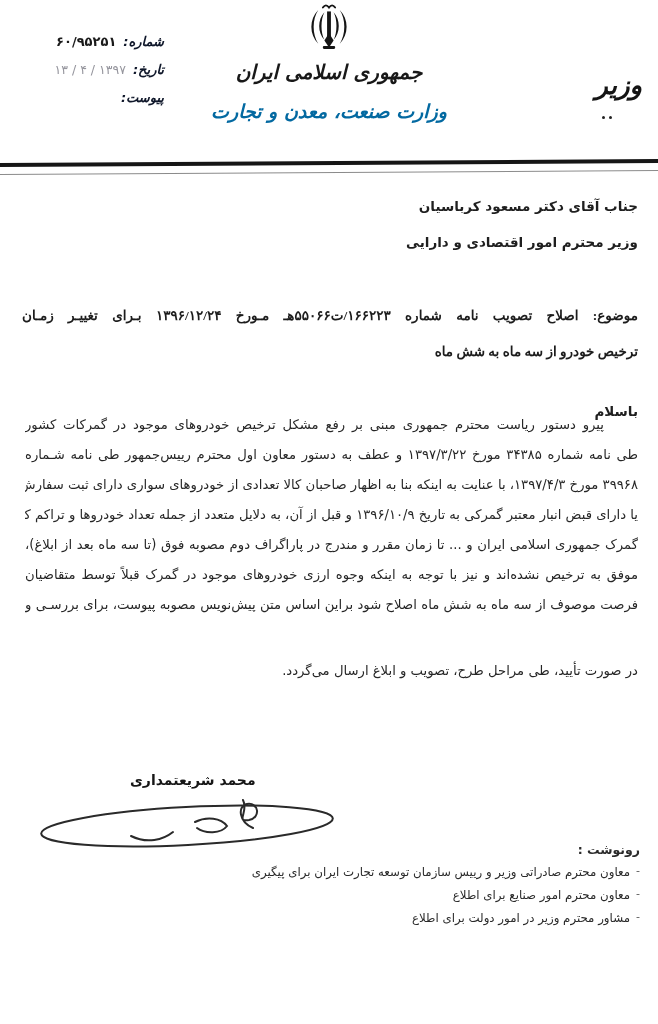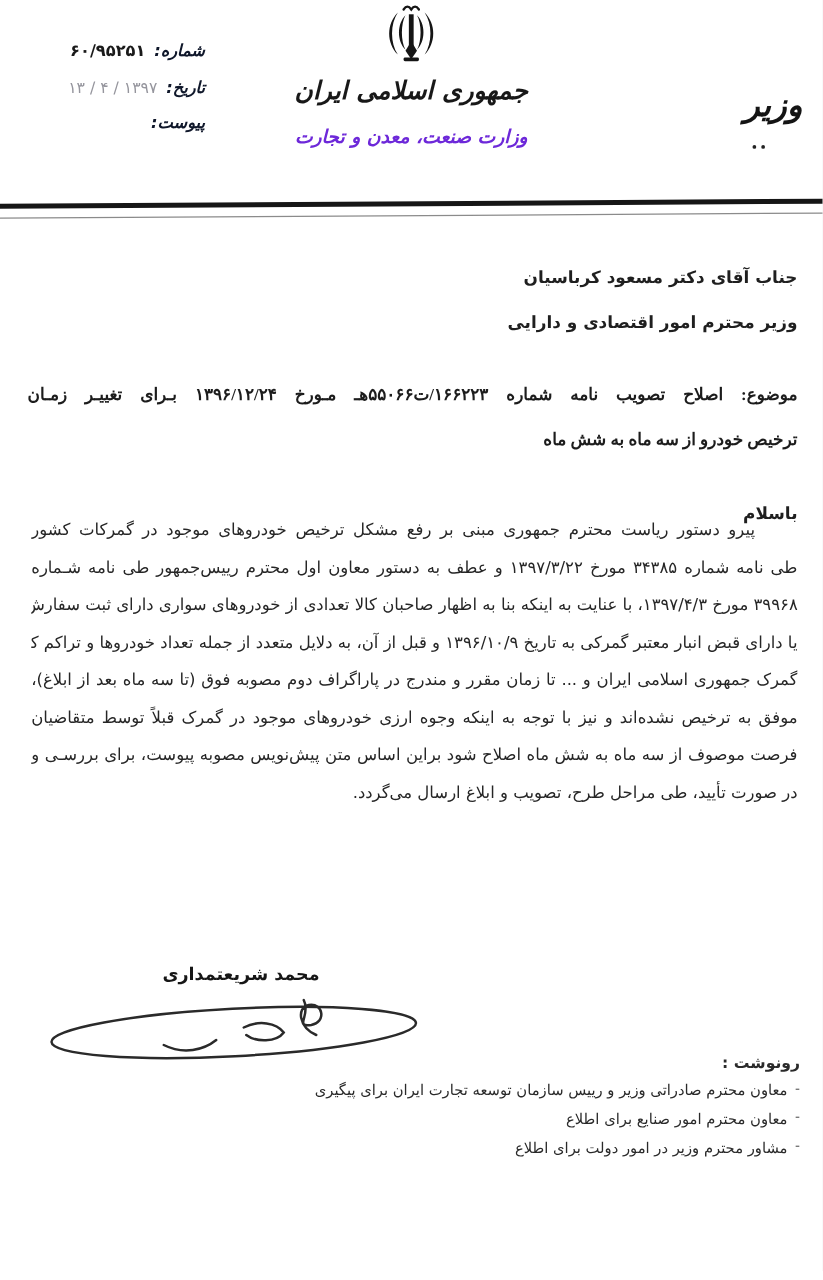--- a/index.html
+++ b/index.html
@@ -25,37 +25,37 @@
   .head-value{font-size:13px;font-weight:bold;letter-spacing:1px;color:#1a1a1a;}
   .head-value.faded{color:#95959d;font-weight:normal;letter-spacing:2px;font-size:12.5px;}
   .head-center{
     position:absolute;left:0;right:0;top:2px;text-align:center;
   }
   .emblem{display:inline-block;width:46px;height:48px;}
   .republic-title{
     margin-top:6px;font-size:20px;font-weight:bold;font-style:italic;color:#181818;
   }
   .ministry-title{
-    margin-top:16px;font-size:15px;font-weight:bold;font-style:italic;color:#6d28d9;
+    margin-top:16px;font-size:19px;font-weight:bold;font-style:italic;color:#0369a1;
   }
   .minister{
     position:absolute;right:16px;top:70px;
     font-size:26px;font-weight:bold;font-style:italic;color:#141414;
     direction:rtl;
   }
   .minister-dots{position:absolute;right:44px;top:116px;width:14px;height:4px;}
   .minister-dots i{display:inline-block;width:3px;height:3px;border-radius:50%;background:#222;margin:0 2px;vertical-align:top;}
   .divider{
     position:absolute;left:-4px;right:-4px;top:161px;height:7px;
     border-top:4px solid #161616;border-bottom:1px solid #8b8b8b;
     transform:rotate(-0.35deg);
   }
   
   .recipient{
-    position:absolute;right:20px;left:200px;top:204px;
+    position:absolute;right:20px;left:200px;top:188px;
     direction:rtl;text-align:right;
     font-size:13.5px;font-weight:bold;line-height:36px;color:#1f1f1f;
   }
   .subject{
     position:absolute;right:20px;left:22px;top:298px;
     direction:rtl;font-size:13.5px;font-weight:bold;line-height:36px;color:#1c1c1c;font-family:Liberation Serif, serif;
   }
   .subject .just{text-align:justify;text-align-last:justify;}
   .subject .short{text-align:right;}
   .salutation{
@@ -64,21 +64,21 @@
   }
   .body-block{
     position:absolute;right:20px;left:25px;top:410px;
     direction:rtl;font-size:13.2px;color:#262626;
   }
   .body-line{
     height:30px;line-height:30px;white-space:nowrap;
     text-align:justify;text-align-last:justify;overflow:hidden;
   }
   .body-line.first{padding-right:34px;}
-  .body-line.last{text-align:right;text-align-last:right;}
+  .body-line.last{text-align:right;text-align-last:right;margin-top:36px;}
   
   .sig-name{
     position:absolute;left:130px;top:772px;width:200px;
     direction:rtl;text-align:left;
     font-size:14px;font-weight:bold;color:#161616;
   }
   .sig-mark{position:absolute;left:35px;top:788px;width:305px;height:70px;}
   
   .cc{
     position:absolute;right:18px;left:60px;top:842px;

